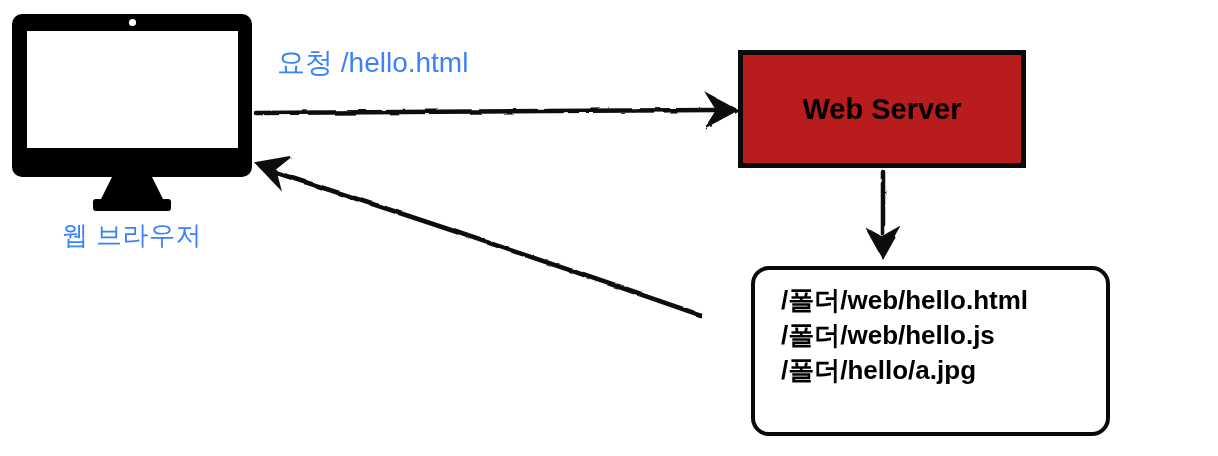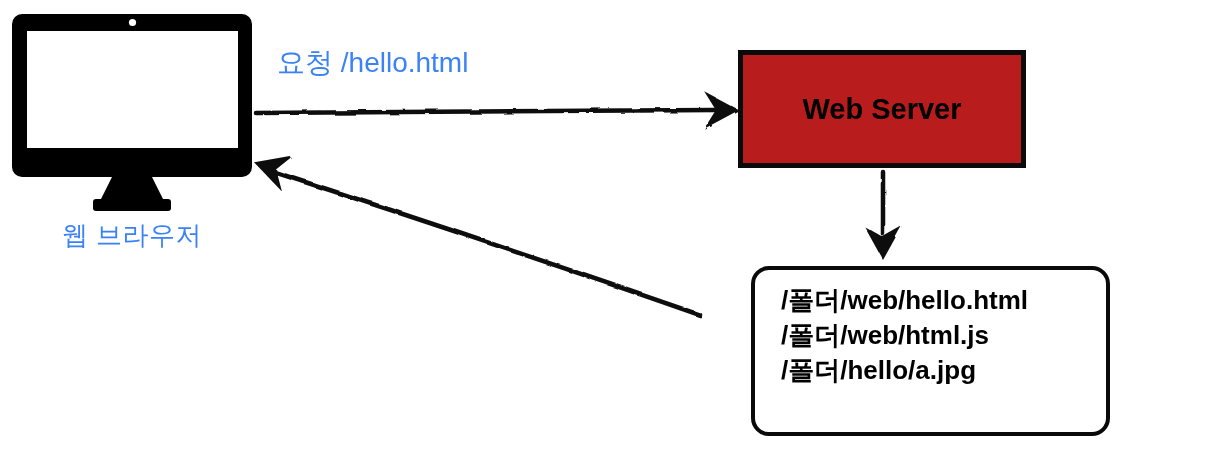--- a/index.html
+++ b/index.html
@@ -100,17 +100,17 @@
 
   <div class="label request-label">요청 /hello.html</div>
 
 
   <div class="web-server-box">
     <span>Web Server</span>
   </div>
 
   <div class="resource-box">
     <div class="file-line">/폴더/web/hello.html</div>
-    <div class="file-line">/폴더/web/html.js</div>
+    <div class="file-line">/폴더/web/hello.js</div>
     <div class="file-line">/폴더/hello/a.jpg</div>
   </div>
 
 </div>
 
 </body></html>

